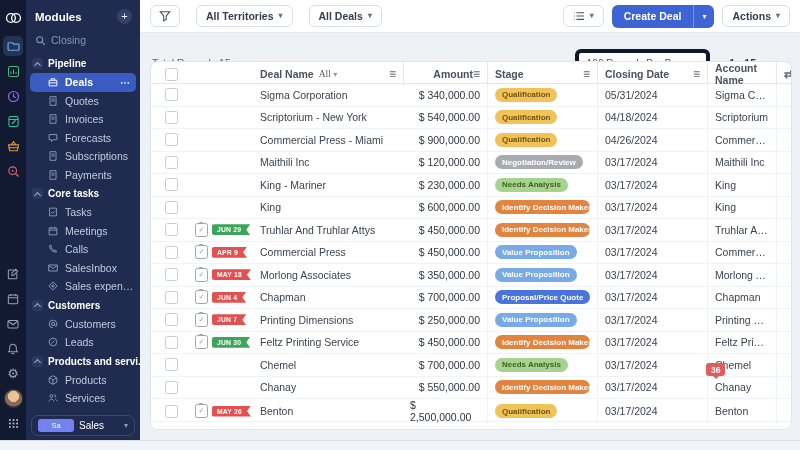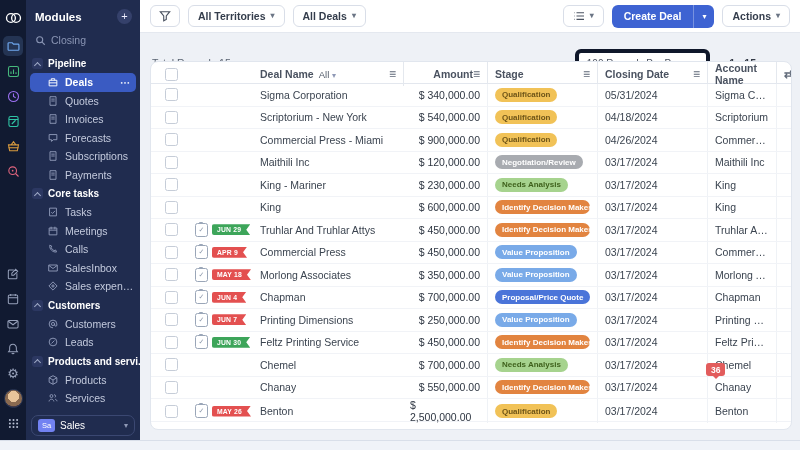--- a/index.html
+++ b/index.html
@@ -26,28 +26,28 @@
   .sb-sec-head{display:flex;align-items:center;gap:5px;padding:0 6px;height:19px;color:#fff;font-size:10px;font-weight:bold;white-space:nowrap;overflow:hidden;}
   .chev-box{flex:0 0 auto;width:11px;height:11px;border-radius:3px;background:#2c3862;position:relative;}
   .chev-box i{position:absolute;left:3px;top:4.5px;width:4px;height:4px;border-left:1.2px solid #9fa9c6;border-top:1.2px solid #9fa9c6;transform:rotate(45deg);}
   .sb-item{display:flex;align-items:center;gap:6px;height:18.5px;padding:0 5px 0 21px;color:#c3cadd;font-size:10.5px;white-space:nowrap;cursor:pointer;}
   .sb-item svg{flex:0 0 auto;}
   .sb-item .lbl{overflow:hidden;text-overflow:ellipsis;flex:1;}
   .sb-item.active{background:#3a5bc2;border-radius:5px;margin:0 4px;padding-left:17px;color:#fff;font-weight:bold;}
   .sb-item .more{color:#dde3f5;font-size:10px;letter-spacing:1px;}
   .workspace{position:absolute;left:5px;right:5px;bottom:4px;height:19px;border:1px solid #3b4872;border-radius:7px;
     background:#202c4f;display:flex;align-items:center;gap:5px;padding:0 6px;cursor:pointer;}
-  .ws-badge{width:17px;height:13px;border-radius:3px;background:#7282f2;color:#fff;font-size:7.5px;font-weight:normal;
+  .ws-badge{width:36px;height:13px;border-radius:3px;background:#7282f2;color:#fff;font-size:7.5px;font-weight:normal;
     display:flex;align-items:center;justify-content:center;}
   .ws-label{color:#fff;font-size:10px;flex:1;}
   .car{color:#8f99b6;font-size:8px;line-height:1;}
 
   
   .main{position:absolute;left:140px;top:0;right:0;height:440px;}
-  .toolbar{height:32px;background:#fff;border-bottom:1px solid #e4e8ef;display:flex;align-items:center;gap:8px;padding:0 10px;}
+  .toolbar{height:32px;background:#fff;border-bottom:1px solid #e4e8ef;display:flex;align-items:center;gap:16px;padding:0 10px;}
   .btn{border:1px solid #d9dee8;border-radius:6px;background:#fff;height:22px;display:inline-flex;align-items:center;gap:5px;
     padding:0 9px;font-size:10.5px;font-weight:bold;color:#343d4c;cursor:pointer;box-sizing:border-box;}
   .btn .car{color:#6b7585;}
   .icon-btn{padding:0 8px;}
   .tb-right{margin-left:auto;display:flex;align-items:center;gap:8px;}
   .btn-primary{display:inline-flex;height:23px;border-radius:6px;overflow:hidden;background:#3e63d2;cursor:pointer;}
   .btn-primary .lab{color:#fff;font-size:10.5px;font-weight:bold;display:flex;align-items:center;padding:0 12px;}
   .btn-primary .split{width:1px;background:rgba(255,255,255,.3);}
   .btn-primary .dd{display:flex;align-items:center;padding:0 8px;color:#fff;font-size:8px;}
 
@@ -60,21 +60,21 @@
   .pgchev{color:#9aa4b3;font-size:12px;cursor:pointer;padding:0 2px;}
 
   .card{position:absolute;left:10px;right:8px;top:61px;bottom:10px;background:#fff;border:1px solid #e1e6ee;border-radius:8px;overflow:hidden;}
   .thead,.trow{display:grid;grid-template-columns:40px 62px 150px 84px 110px 110px 69px 1fr;align-items:stretch;}
   .thead{height:21px;border-bottom:1px solid #e3e7ee;}
   .h,.c{display:flex;align-items:center;padding:0 7px;min-width:0;box-sizing:border-box;}
   .h{font-size:10.5px;font-weight:bold;color:#4a5260;gap:5px;}
   .h .ham{margin-left:auto;color:#5f6978;font-size:12px;font-weight:normal;cursor:pointer;}
   .h.hb{border-left:1px solid #e4e8ee;}
   .h-amount{justify-content:flex-end;gap:0;}
-  .allmini{font-size:9.5px;color:#555e6c;font-weight:normal;cursor:pointer;}
+  .allmini{font-size:9.5px;color:#555e6c;font-weight:normal;cursor:pointer;font-family:Liberation Serif, serif;}
   .trow{height:21.5px;border-bottom:1px solid #f1f3f7;font-size:10.5px;color:#3b4450;cursor:pointer;}
   .c.vb{border-left:1px solid #eff2f6;}
   .c-amount{justify-content:flex-end;color:#2e3642;}
   .cb{width:11px;height:11px;border:1px solid #c6cdd8;border-radius:2.5px;background:#fff;cursor:pointer;flex:0 0 auto;}
   .c-check,.h-check{justify-content:center;}
   .c-icons{gap:4px;padding-left:4px;}
   .task{width:11px;height:12px;border:1px solid #9aa6b8;border-radius:2.5px;color:#8d99ab;font-size:7px;line-height:11px;
     text-align:center;position:relative;flex:0 0 auto;background:#fff;}
   .task:before{content:"";position:absolute;top:-2px;left:3px;width:4px;height:2px;background:#9aa6b8;border-radius:1px;}
   .flag{color:#fff;font-size:6.8px;font-weight:bold;letter-spacing:.2px;padding:2px 9px 2px 5px;border-radius:2px 0 0 2px;

